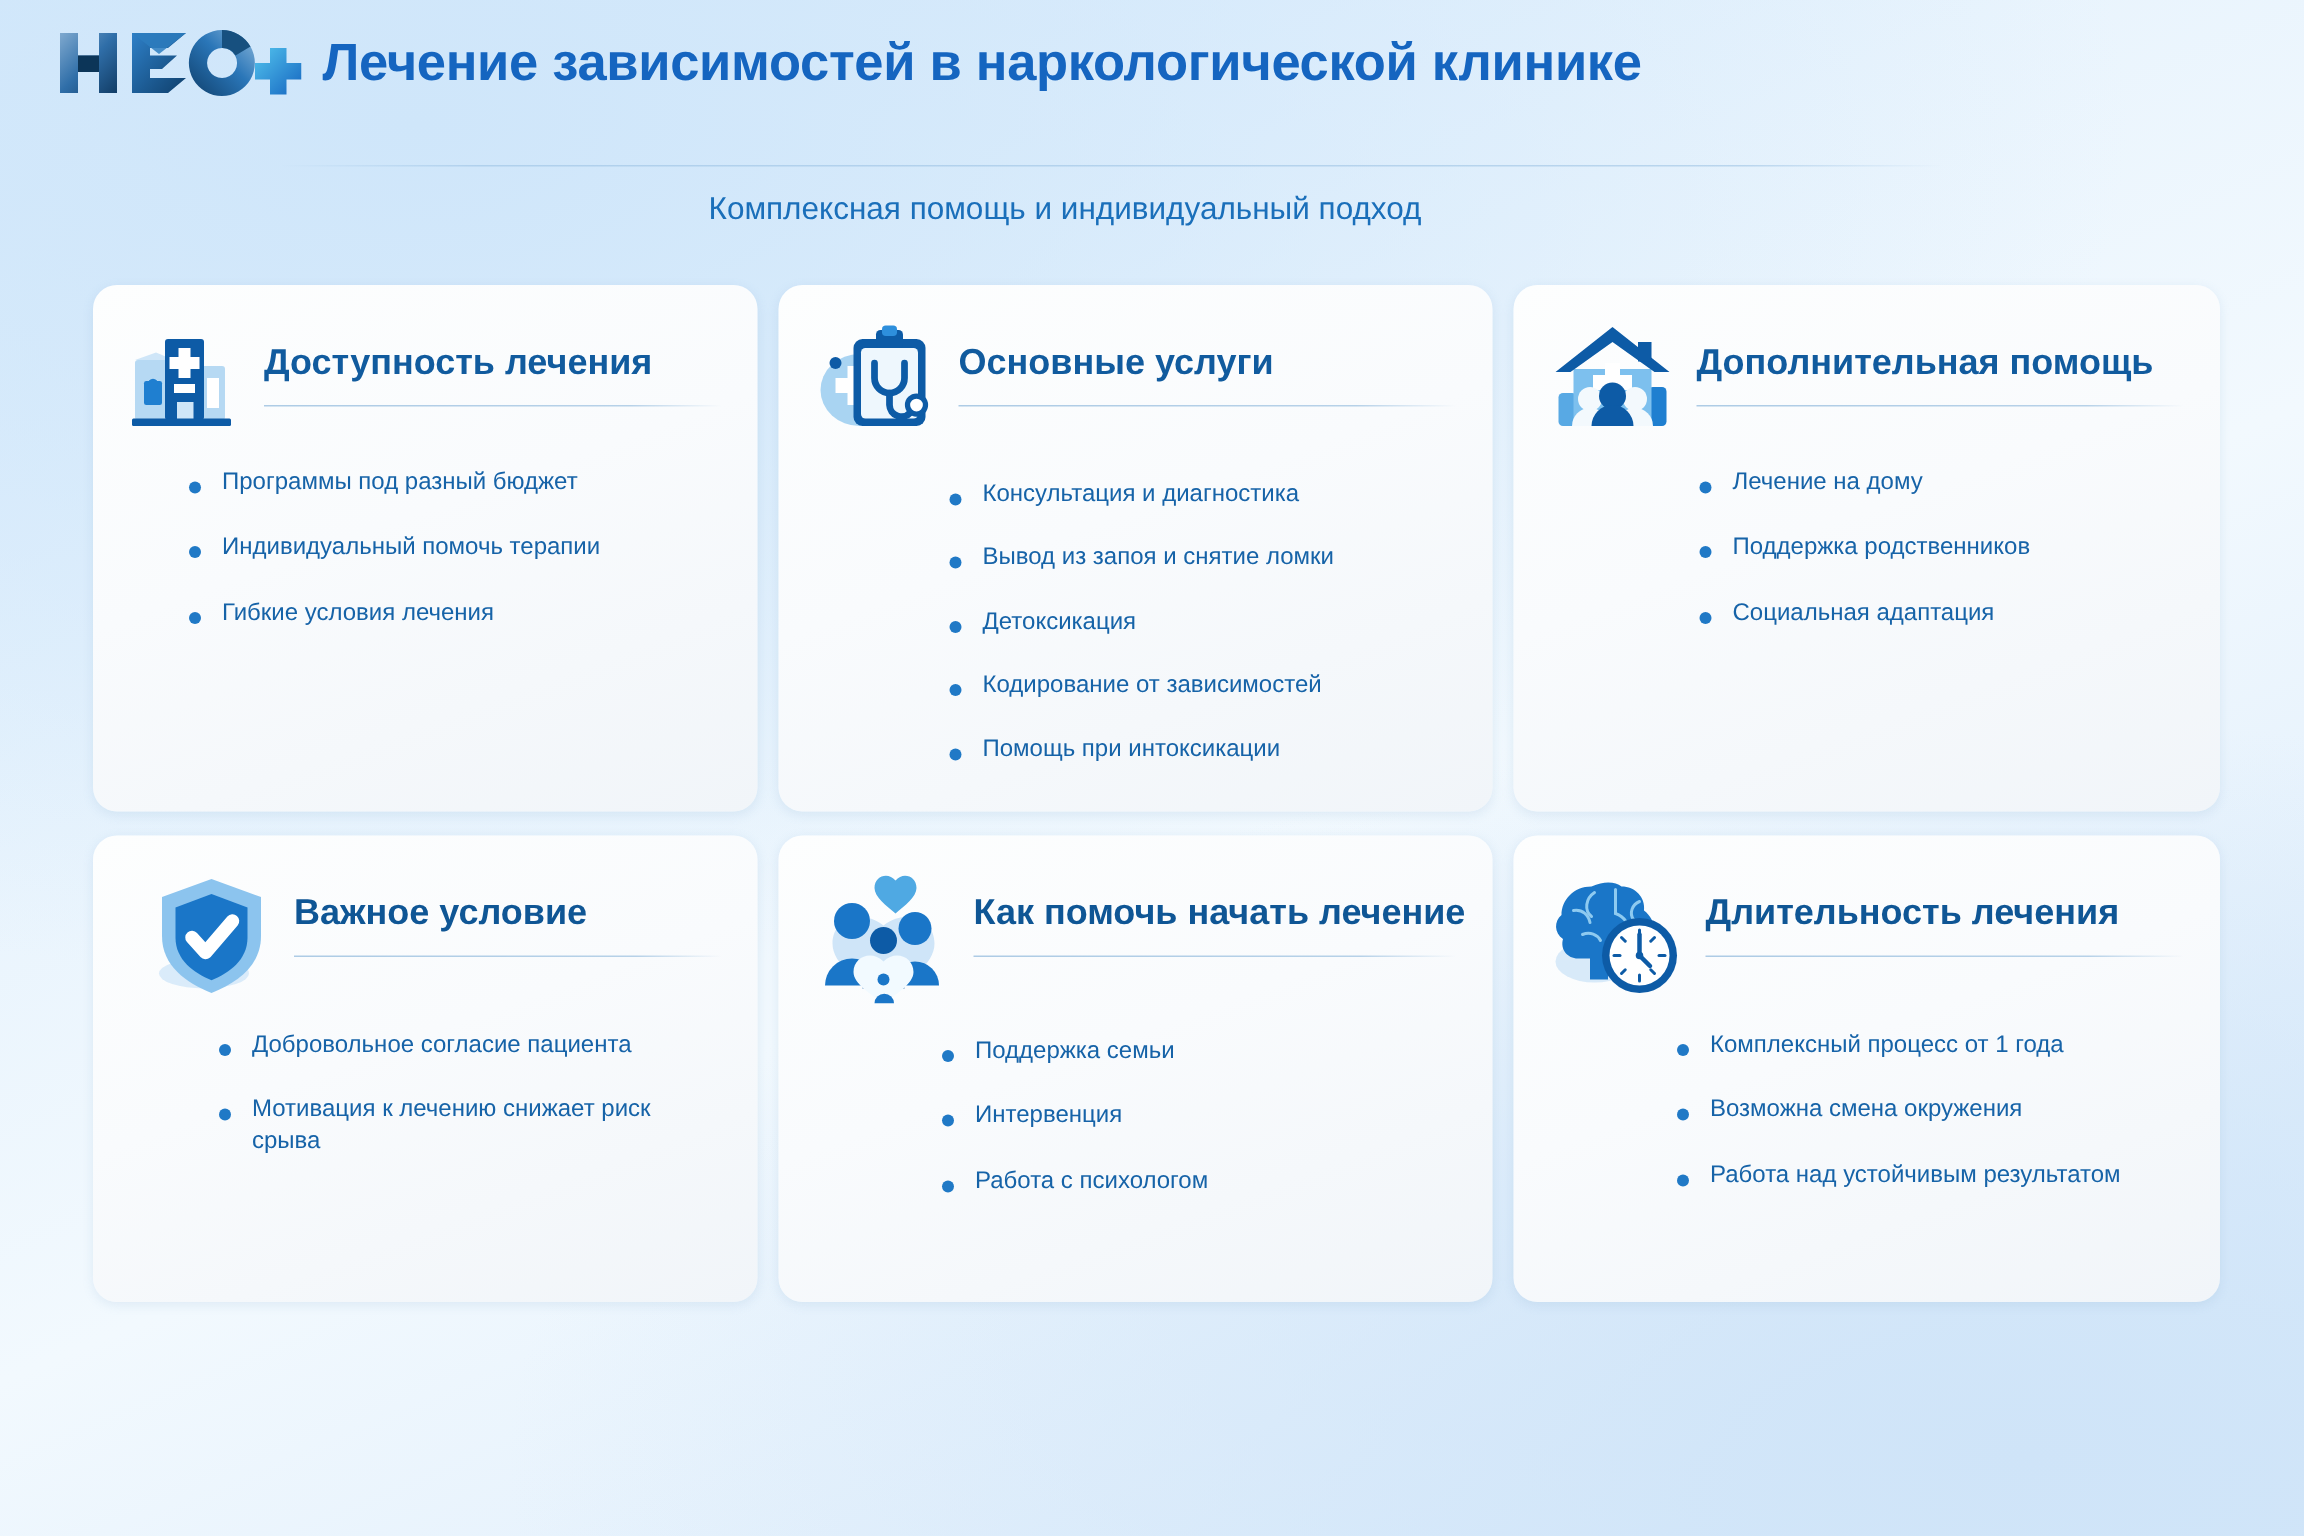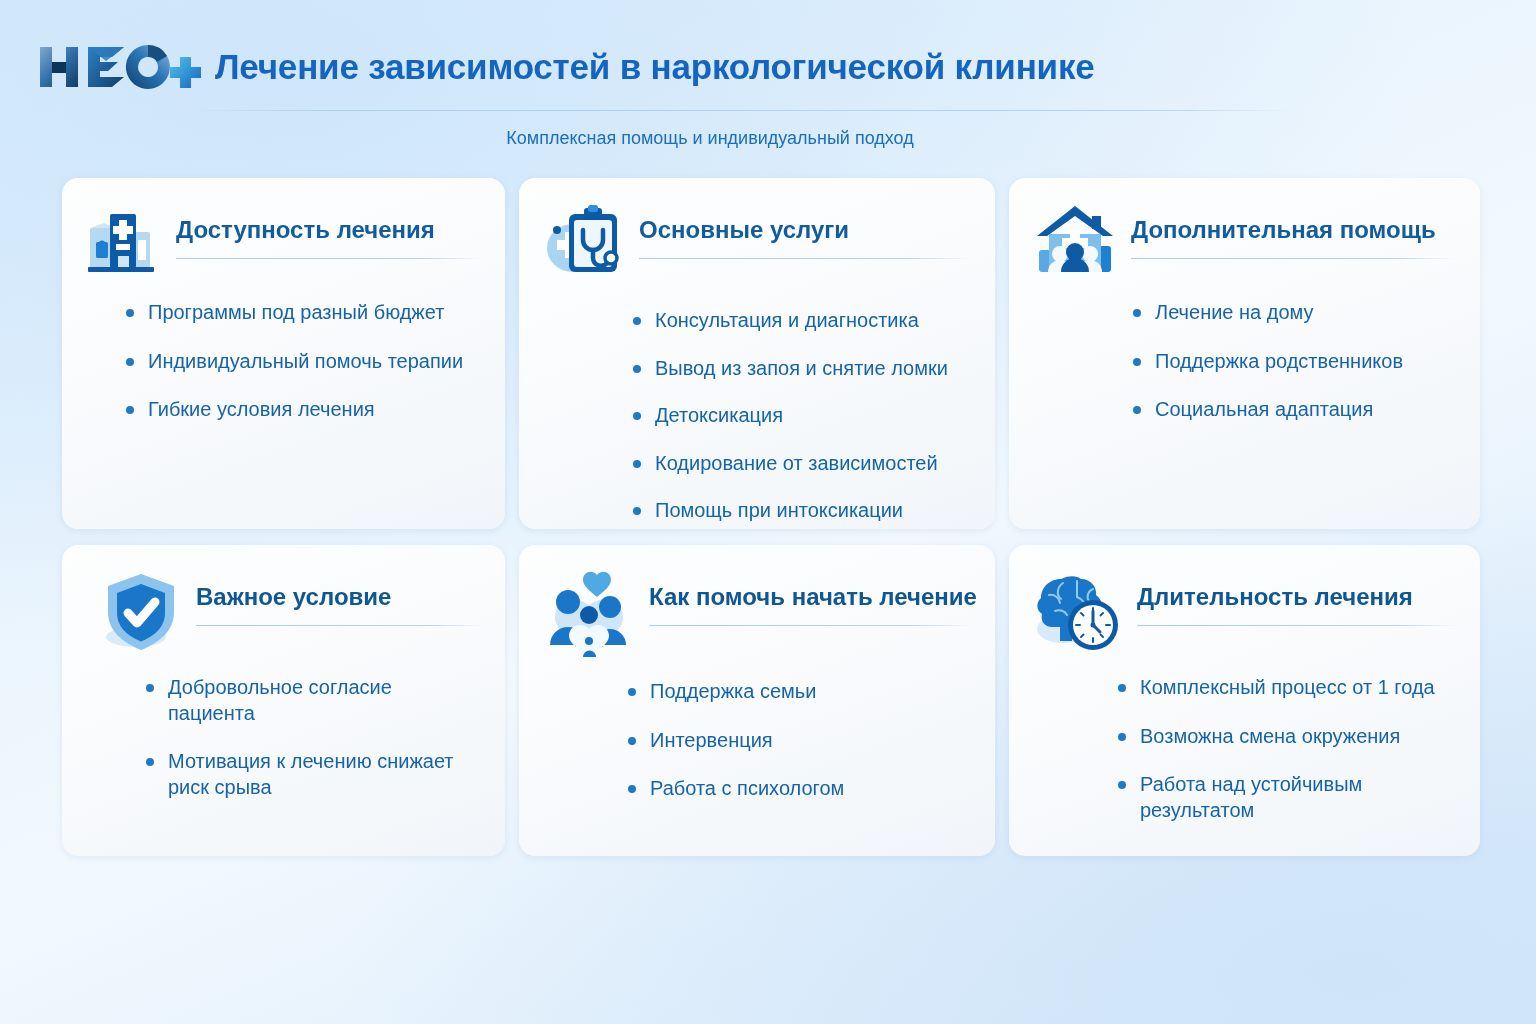--- a/index.html
+++ b/index.html
@@ -24,21 +24,21 @@
     position: absolute;
     top: 0; left: 0;
     width: 1536px;
     height: 178px;
   }
 
   .header-row {
     display: flex;
     align-items: center;
     gap: 14px;
-    padding: 41px 0 0 36px;
+    padding: 16px 0 0 36px;
   }
 
   .logo {
     display: block;
     flex: 0 0 auto;
   }
 
   .page-title {
     font-size: 35px;
     font-weight: bold;
@@ -61,29 +61,29 @@
         rgba(150,190,225,0.55) 88%,
         rgba(150,190,225,0) 100%);
   }
 
   .subtitle {
     position: absolute;
     top: 128px;
     left: 0;
     width: 1420px;
     text-align: center;
-    font-size: 18px;
+    font-size: 21px;
     color: #1a6fba;
     font-weight: 500;
   }
 
   
   .grid {
     position: absolute;
-    top: 178px;
+    top: 190px;
     left: 62px;
     width: 1412px;
     display: grid;
     grid-template-columns: 443px 476px 471px;
     grid-template-rows: 351px 311px;
     column-gap: 14px;
     row-gap: 16px;
   }
 
   .card {
@@ -132,21 +132,21 @@
   }
 
   .bullets {
     list-style: none;
     margin-top: 22px;
     padding-left: 46px;
   }
 
   .bullets li {
     position: relative;
-    font-size: 20px;
+    font-size: 16px;
     color: #1663a8;
     line-height: 1.28;
     margin-bottom: 23px;
     padding-left: 22px;
   }
 
   .bullets li:last-child { margin-bottom: 0; }
 
   .bullets li::before {
     content: "";

